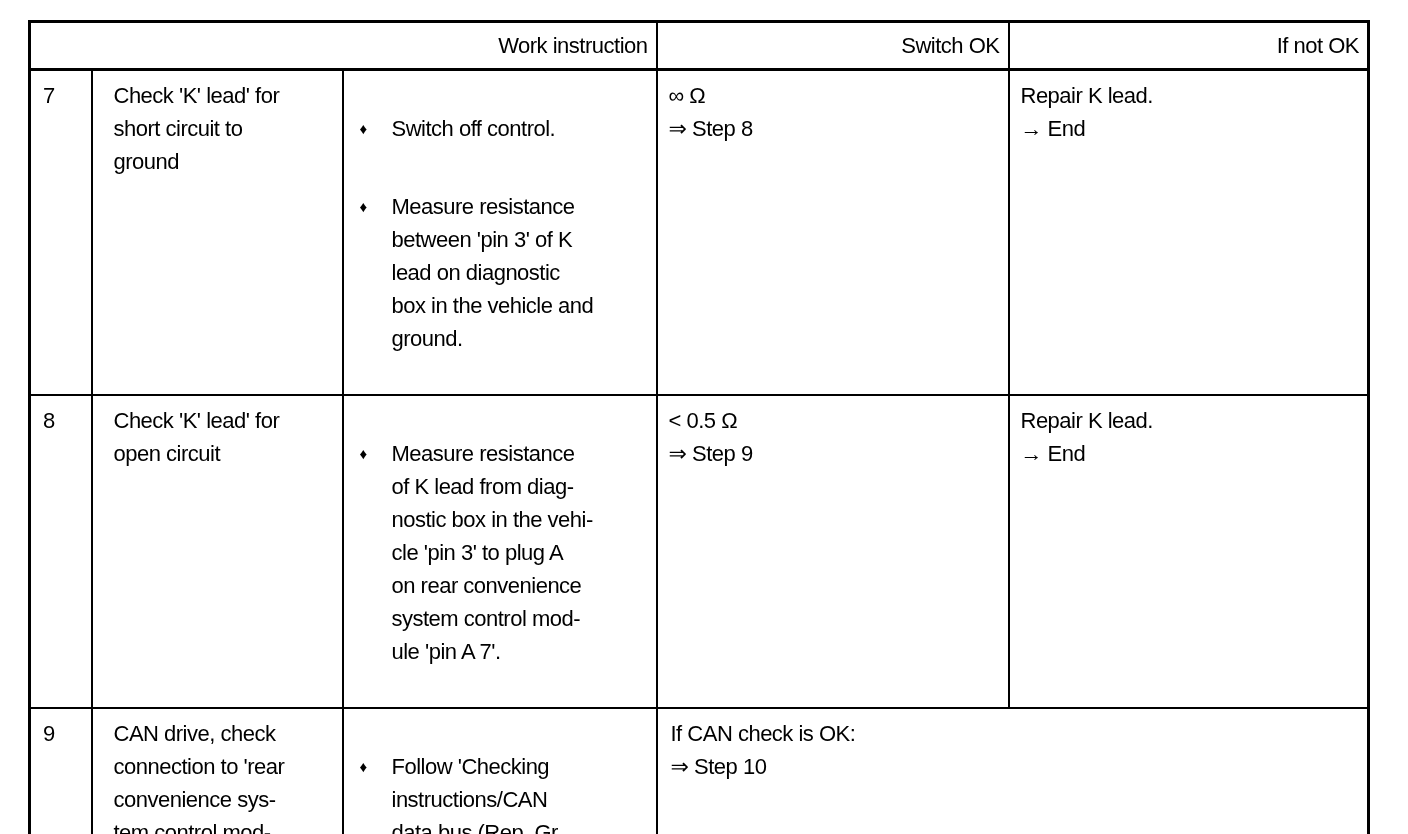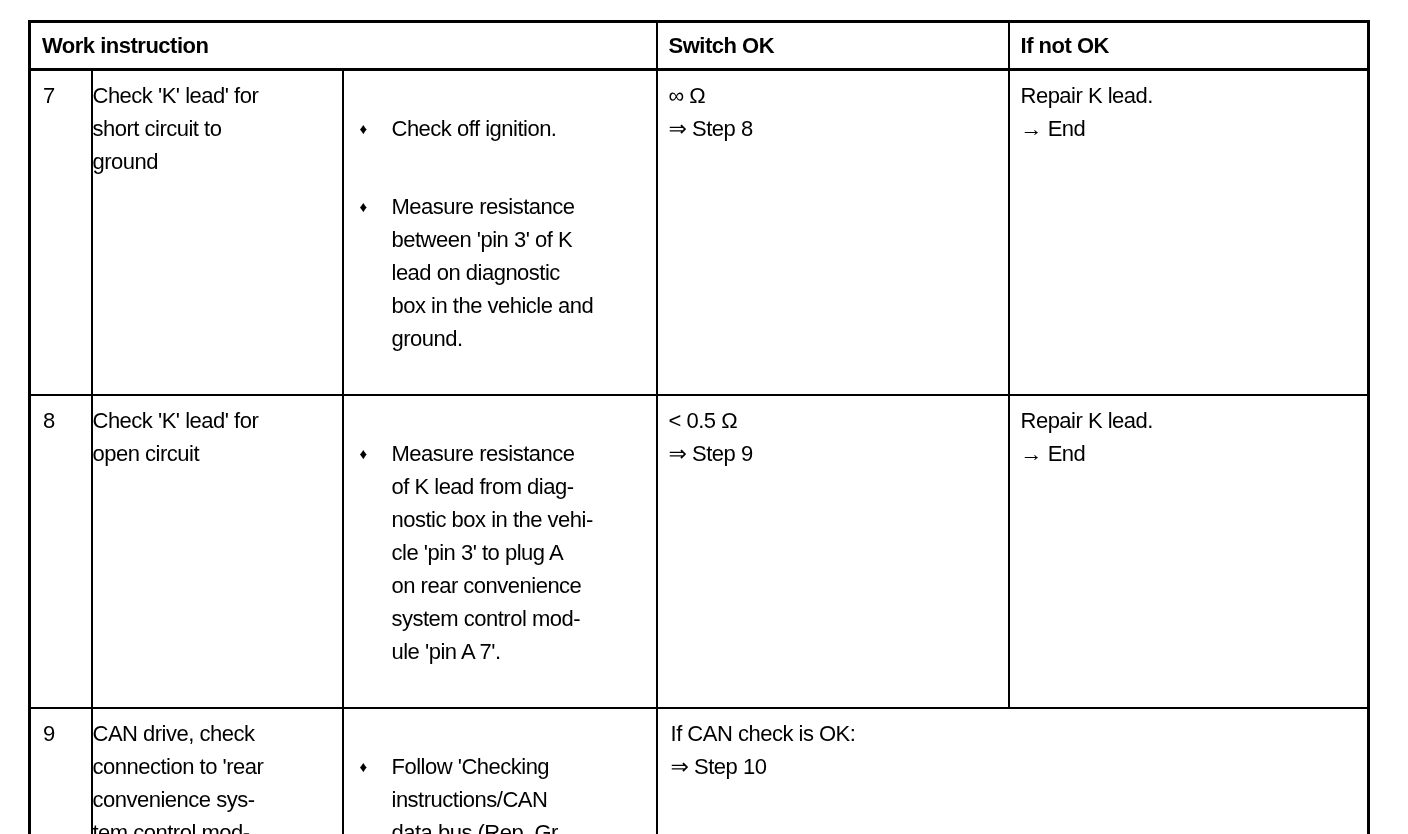--- a/index.html
+++ b/index.html
@@ -24,27 +24,28 @@
     border: 2px solid #000;
     vertical-align: top;
     text-align: left;
     font-size: 22px;
     line-height: 33px;
     letter-spacing: -0.5px;
     white-space: pre-line;
     overflow: hidden;
   }
   table.doc-table thead th {
-    font-weight: bold;
+    font-weight: normal;
     border-bottom: 3px solid #000;
     padding: 7px 8px 6px 11px;
     line-height: 32px;
+    text-align: right;
   }
   td.cell-step    { padding: 8px 4px 6px 12px; }
-  td.cell-check   { padding: 8px 8px 6px 0; margin-left: 28px; }
+  td.cell-check   { padding: 8px 8px 6px 21px; margin-left: 28px; }
   td.cell-proc    { padding: 8px 4px 6px 14px; }
   td.cell-display { padding: 8px 8px 6px 11px; }
   td.cell-notok   { padding: 8px 8px 6px 11px; }
   td.cell-merged  { padding: 8px 8px 6px 13px; }
 
   .bullet-item { display: flex; margin-bottom: 12px; }
   .bullet-item:last-child { margin-bottom: 0; }
   .bullet-glyph {
     flex: 0 0 34px;
     width: 34px;
@@ -76,21 +77,21 @@
     </thead>
     <tbody>
       <tr style="height:228px">
         <td class="cell-step">7</td>
         <td class="cell-check">Check 'K' lead' for
 short circuit to
 ground</td>
         <td class="cell-proc">
           <div class="bullet-item">
             <span class="bullet-glyph">♦</span>
-            <span class="bullet-text">Check off ignition.</span>
+            <span class="bullet-text">Switch off control.</span>
           </div>
           <div class="bullet-item">
             <span class="bullet-glyph">♦</span>
             <span class="bullet-text">Measure resistance
 between 'pin 3' of K
 lead on diagnostic
 box in the vehicle and
 ground.</span>
           </div>
         </td>

